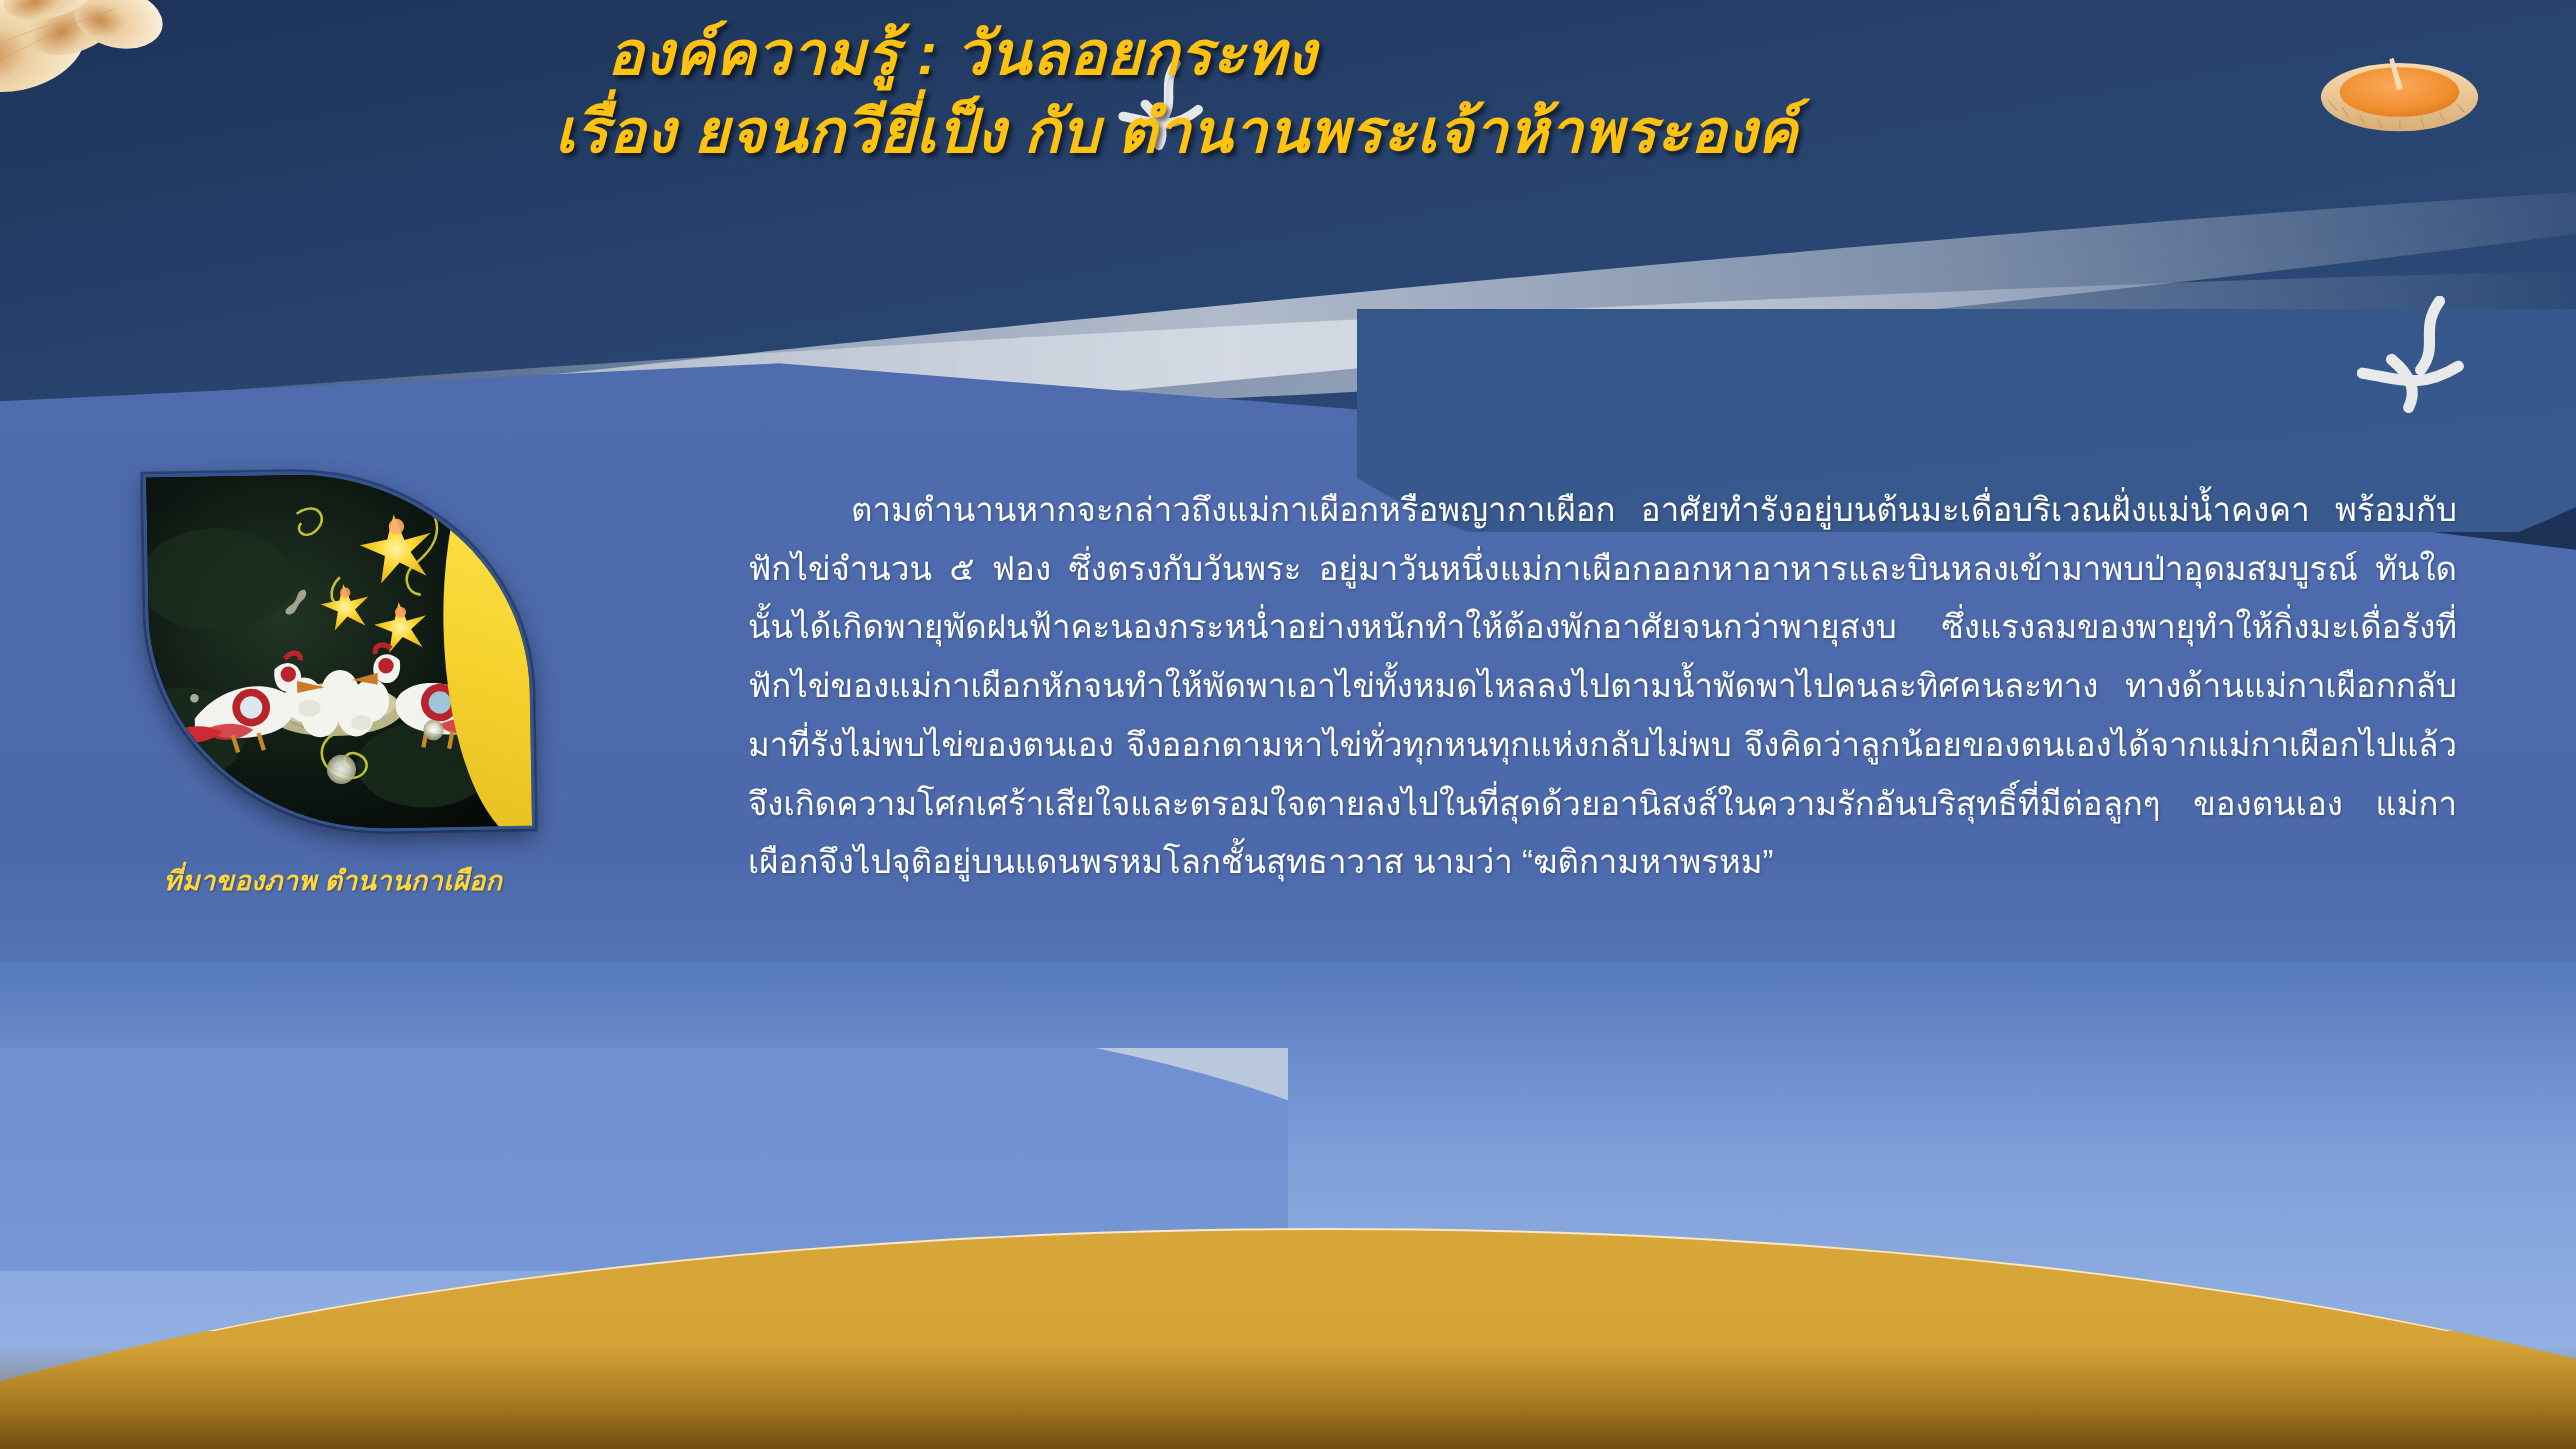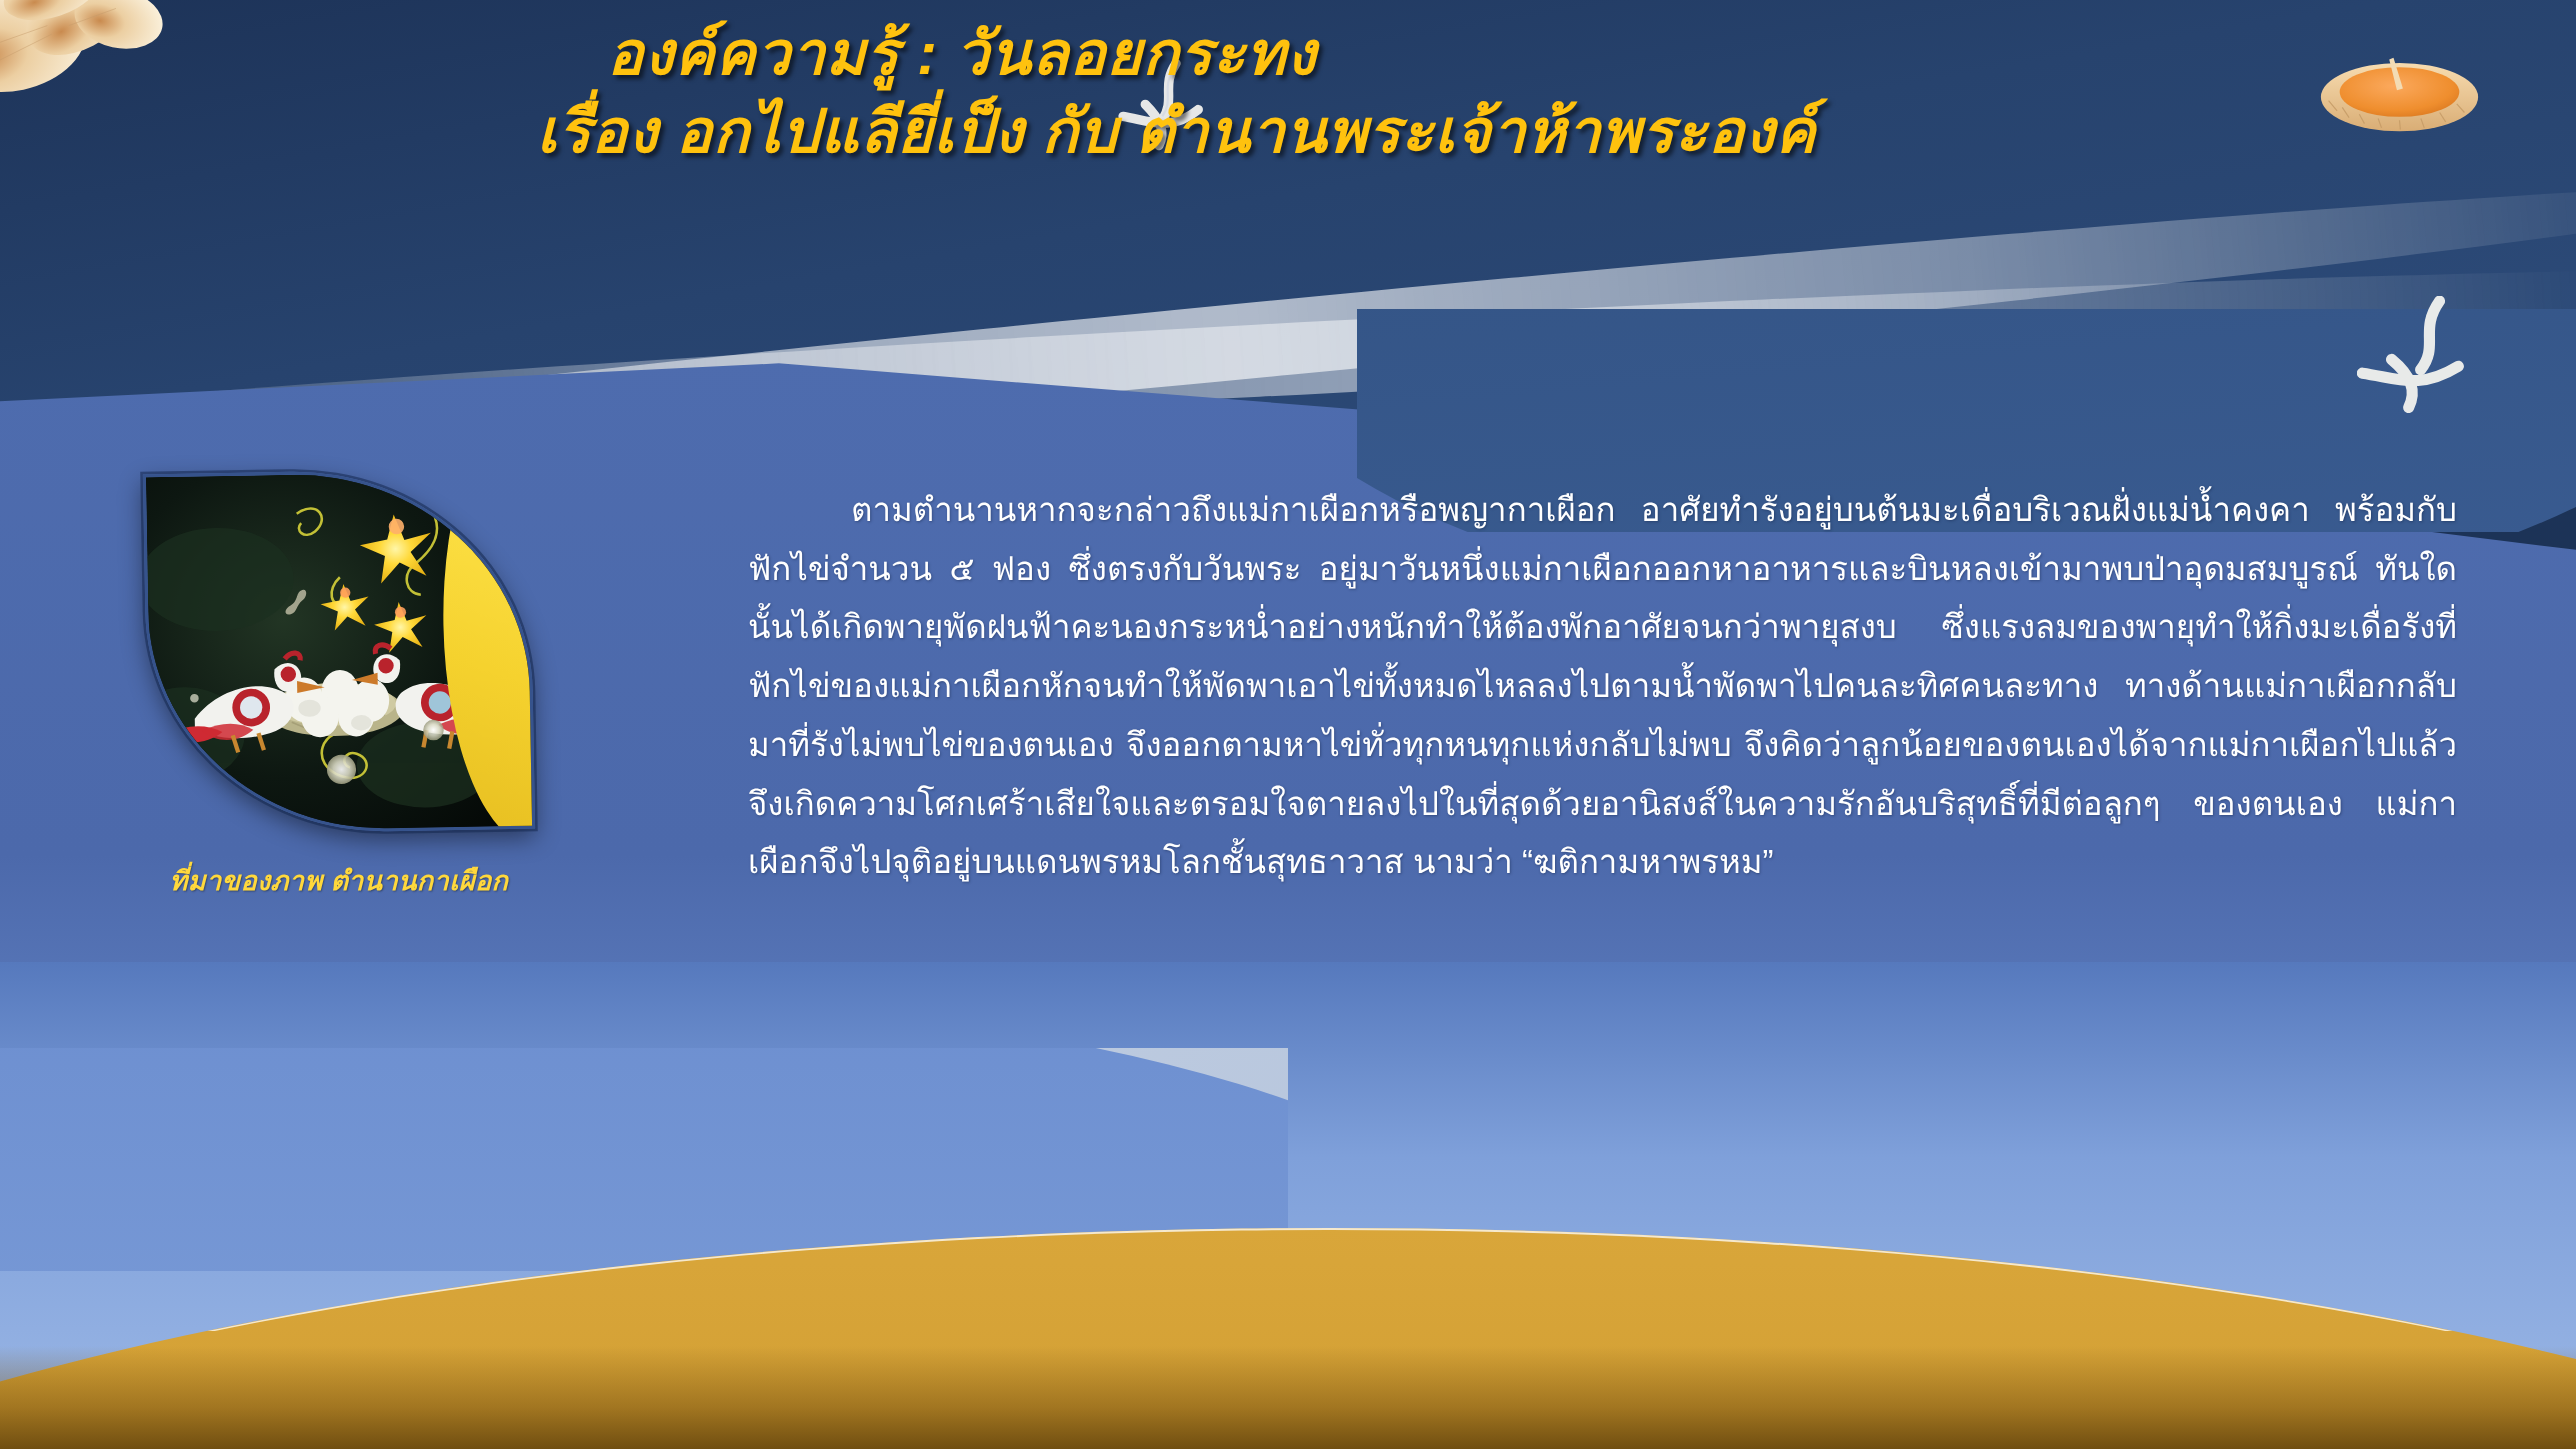--- a/index.html
+++ b/index.html
@@ -212,21 +212,21 @@
     width: 129px; height: 361px;
     background: linear-gradient(200deg, #ffe44c 0%, #f5d22e 50%, #e5bc1f 100%);
     border-radius: 0 60% 0 80%;
     filter: blur(0.3px);
     clip-path: ellipse(70% 62% at 100% 40%);
   }
   .leaf-art { position: absolute; inset: 0; }
 
   .caption {
     position: absolute;
-    left: 30px; top: 859px;
+    left: 24px; top: 859px;
     width: 618px;
     text-align: center;
     color: #FFD83C;
   }
   .cap-title {
     font-size: 27px;
     font-style: italic;
     font-weight: 700;
     letter-spacing: 0.4px;
     margin-bottom: 13.7px;
@@ -341,21 +341,21 @@
       <g stroke="#f2f2ef" stroke-width="13" fill="none" stroke-linecap="round" opacity=".95">
         <path d="M96 6 C 72 40, 96 58, 74 86"></path>
         <path d="M6 90 C 48 96, 72 110, 118 82"></path>
         <path d="M40 74 C 62 92, 70 110, 60 130"></path>
       </g>
     </svg>
   </div>
 
   <div class="title-block">
     <div class="title-line l1">องค์ความรู้ : วันลอยกระทง</div>
-    <div class="title-line l2">เรื่อง อกไปแลียี่เป็ง กับ ตำนานพระเจ้าห้าพระองค์</div>
+    <div class="title-line l2">เรื่อง ยจนกวียี่เป็ง กับ ตำนานพระเจ้าห้าพระองค์</div>
   </div>
 
   <div class="figure-wrap">
     <div class="leaf">
       <svg class="leaf-art" viewBox="0 0 450 420" width="386" height="361">
         <defs>
           <radialGradient id="forest" cx="35%" cy="40%" r="80%">
             <stop offset="0%" stop-color="#223524"></stop>
             <stop offset="55%" stop-color="#0d1711"></stop>
             <stop offset="100%" stop-color="#040806"></stop>

